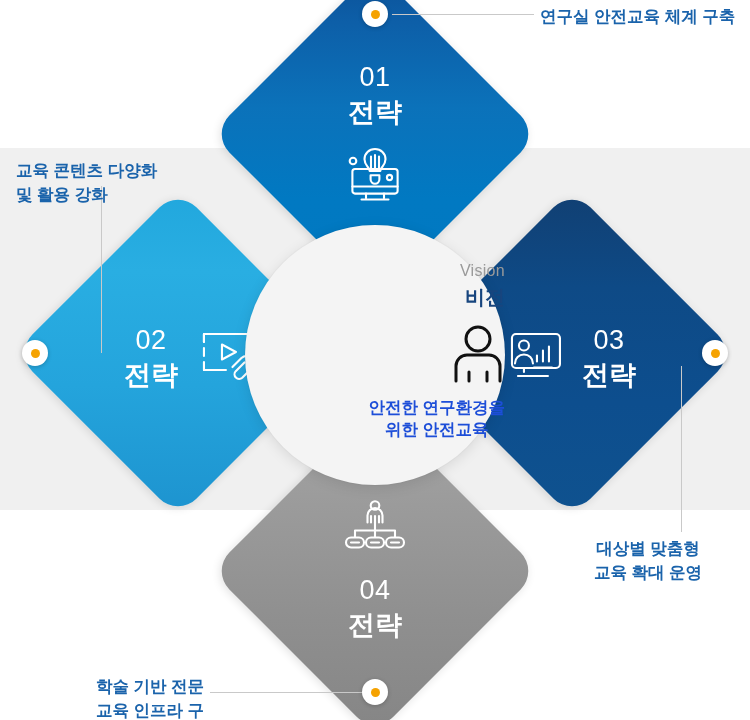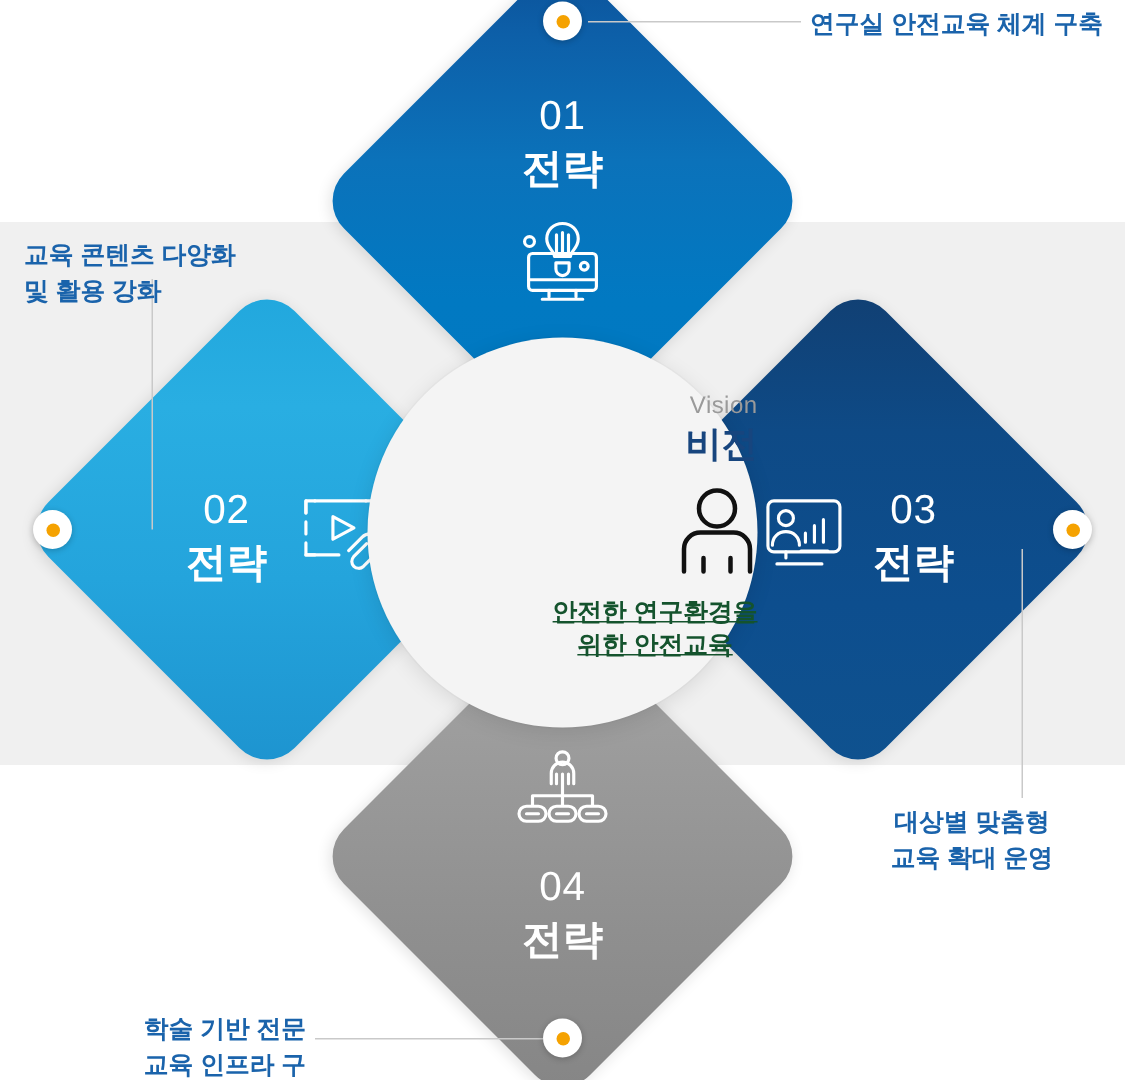--- a/index.html
+++ b/index.html
@@ -135,34 +135,33 @@
     box-sizing: border-box;
   }
   #vision .v-en {
     color: #9a9a9a;
     font-size: 16px;
     line-height: 20px;
     letter-spacing: 0.3px;
   }
   #vision .v-ko {
     color: #17457e;
-    font-size: 24px;
+    font-size: 20px;
     line-height: 30px;
     font-weight: 700;
     margin-top: 1px;
   }
   #vision .v-ico { margin-top: 12px; }
   #vision .v-sub {
-    color: #14532d;
+    color: #1d4ed8;
     font-size: 16.5px;
     line-height: 22px;
     font-weight: 700;
     text-align: center;
     margin-top: 8px;
-    text-decoration: underline;
   }
 
   
   .dot {
     position: absolute;
     width: 26px;
     height: 26px;
     border-radius: 50%;
     background: #ffffff;
     box-shadow: 0 1px 4px rgba(0,0,0,0.22);

